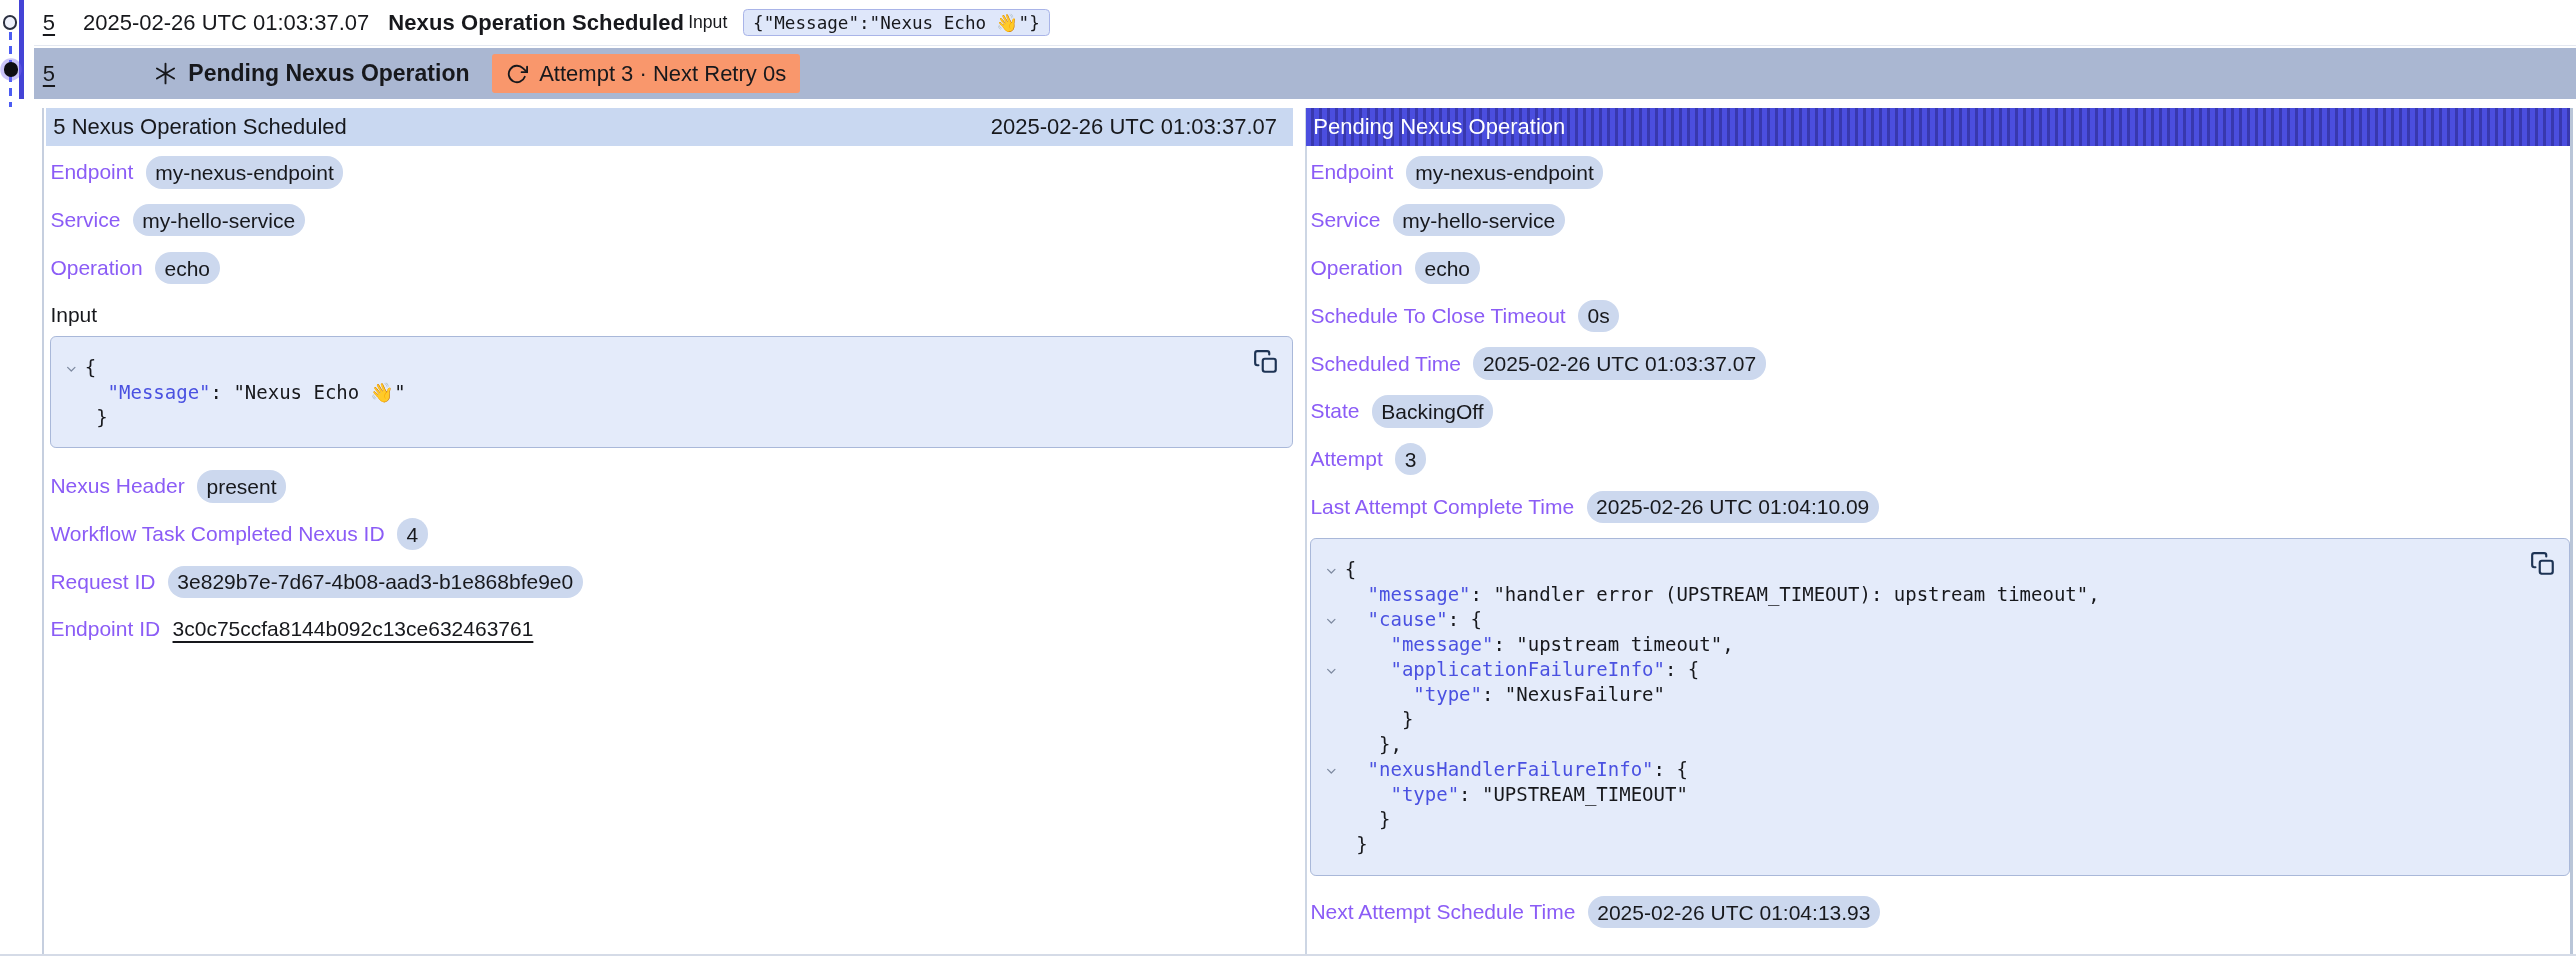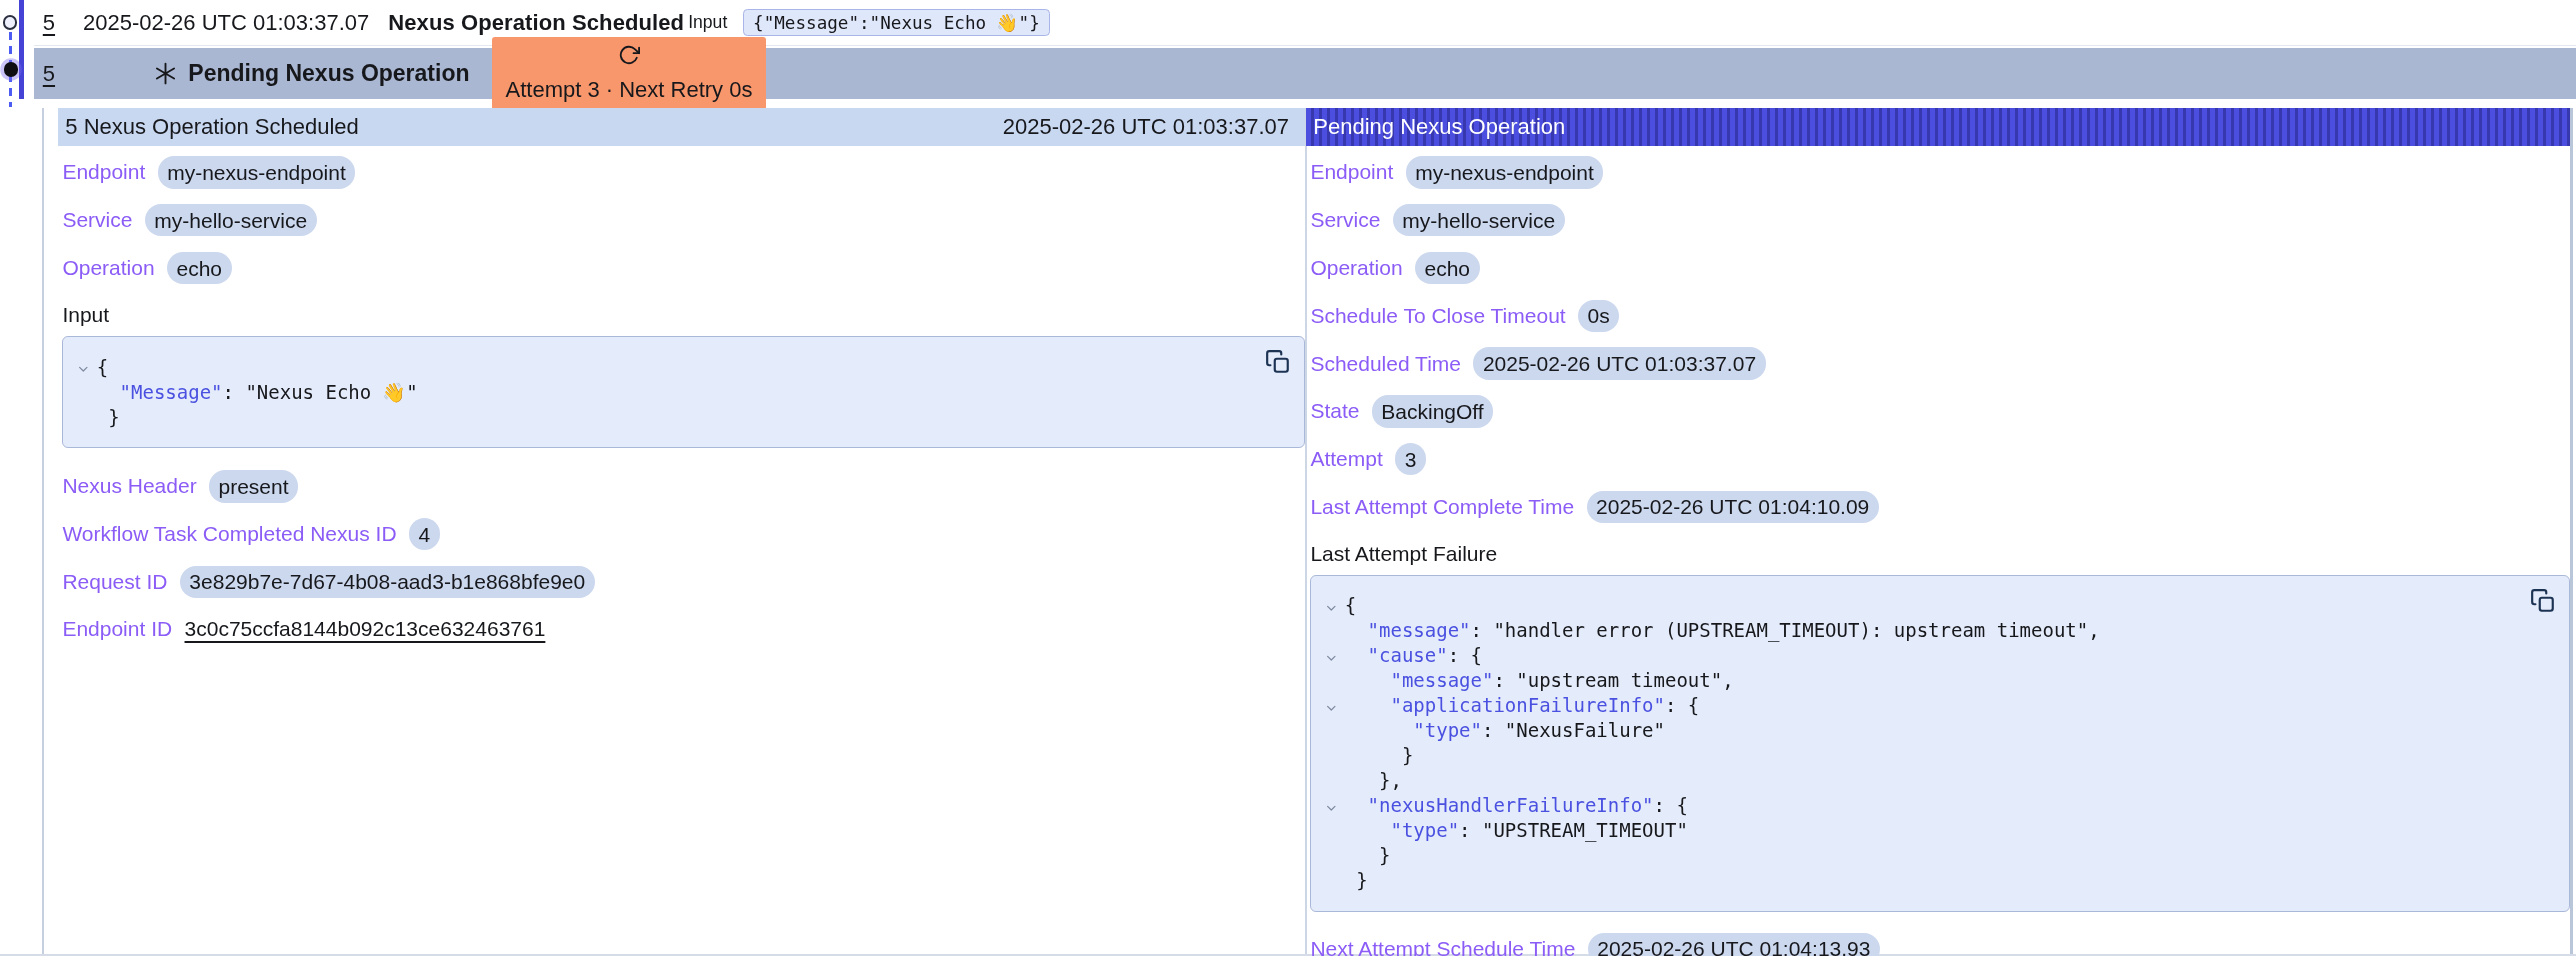--- a/index.html
+++ b/index.html
@@ -24,30 +24,30 @@
   .ev-id{font-size:22px;font-weight:500;text-decoration:underline;text-underline-offset:4.4px;text-decoration-thickness:1.5px;margin-right:28px;}
   .ev-time{font-size:22px;margin-right:19px;}
   .ev-title{font-size:22px;font-weight:600;margin-right:4px;letter-spacing:0.1px;}
   .ev-input-label{font-size:17.6px;margin-right:16px;}
   .ev-chip{font-family:"DejaVu Sans Mono","Liberation Mono",monospace;font-size:17.6px;
     background:var(--chipBg,#dfe7fa);border:1.5px solid var(--chipBorder,#a9b4e8);border-radius:4.4px;
     padding:2.9px 8.8px;}
   .asterisk{margin-left:70px;margin-right:10.3px;display:inline-flex;}
   .ev-title-2{font-size:23px;font-weight:700;margin-right:22px;}
   .retry-badge{display:inline-flex;align-items:center;gap:11.7px;background:var(--retryBadge,#f9976c);
-    border-radius:2.9px;padding:6.6px 14px;font-size:22px;color:#17181c;flex-direction:column;}
+    border-radius:2.9px;padding:6.6px 14px;font-size:22px;color:#17181c;}
   
   .v-line{position:absolute;top:108px;bottom:0;}
   .v-left{left:42px;width:1.5px;background:#c6cfdf;}
   .v-divider{left:1305px;width:1.5px;background:#cdd6e4;}
   .v-right{left:2570px;width:2.9px;background:#b9c5d8;}
   .h-bottom{position:absolute;left:0;right:0;bottom:0;height:2.2px;background:#d5dbe7;}
   
   .panel{position:absolute;top:108px;}
-  .panel-left{left:58px;width:1247px;}
+  .panel-left{left:46px;width:1247px;}
   .panel-right{left:1306px;width:1264px;}
   .panel-header{height:38px;display:flex;align-items:center;justify-content:space-between;
     padding:0 16px 0 7.3px;font-size:22px;box-sizing:border-box;}
   .panel-left .panel-header{background:var(--panelHeaderBg,#c9d8f1);}
   .panel-right .panel-header{
     background:repeating-linear-gradient(90deg,var(--stripeA,#4b4edf) 0 5.1px,var(--stripeB,#3838ae) 5.1px 8px);
     color:#ffffff;justify-content:flex-start;}
   .panel-body{padding:10.3px 0 0 4.4px;}
   .field-row{display:flex;align-items:center;gap:12.4px;margin-bottom:15.4px;font-size:21px;}
   .field-label{color:#8b5cf6;}
@@ -194,21 +194,20 @@
         </div>
         <div class="field-row">
           <span class="field-label">Attempt</span>
           <span class="badge">3</span>
         </div>
         <div class="field-row">
           <span class="field-label">Last Attempt Complete Time</span>
           <span class="badge">2025-02-26 UTC 01:04:10.09</span>
         </div>
       </div>
-    <div class="section-label">Last Attempt Failure</div>
     <div class="code-block">
       <div>
           <div class="code-line"><span class="gutter"><svg width="14.6" height="14.6" viewBox="0 0 24 24" fill="none" stroke="#7e8aa0" stroke-width="2" stroke-linecap="round" stroke-linejoin="round">
                 <path d="M6 9l6 6 6-6"></path>
               </svg></span><span class="code-content" style="padding-left: 0ch;">{</span></div>
           <div class="code-line"><span class="gutter"></span><span class="code-content" style="padding-left: 2ch;"><span class="json-key">"message"</span>: "handler error (UPSTREAM_TIMEOUT): upstream timeout",</span></div>
           <div class="code-line"><span class="gutter"><svg width="14.6" height="14.6" viewBox="0 0 24 24" fill="none" stroke="#7e8aa0" stroke-width="2" stroke-linecap="round" stroke-linejoin="round">
                 <path d="M6 9l6 6 6-6"></path>
               </svg></span><span class="code-content" style="padding-left: 2ch;"><span class="json-key">"cause"</span>: {</span></div>
           <div class="code-line"><span class="gutter"></span><span class="code-content" style="padding-left: 4ch;"><span class="json-key">"message"</span>: "upstream timeout",</span></div>

